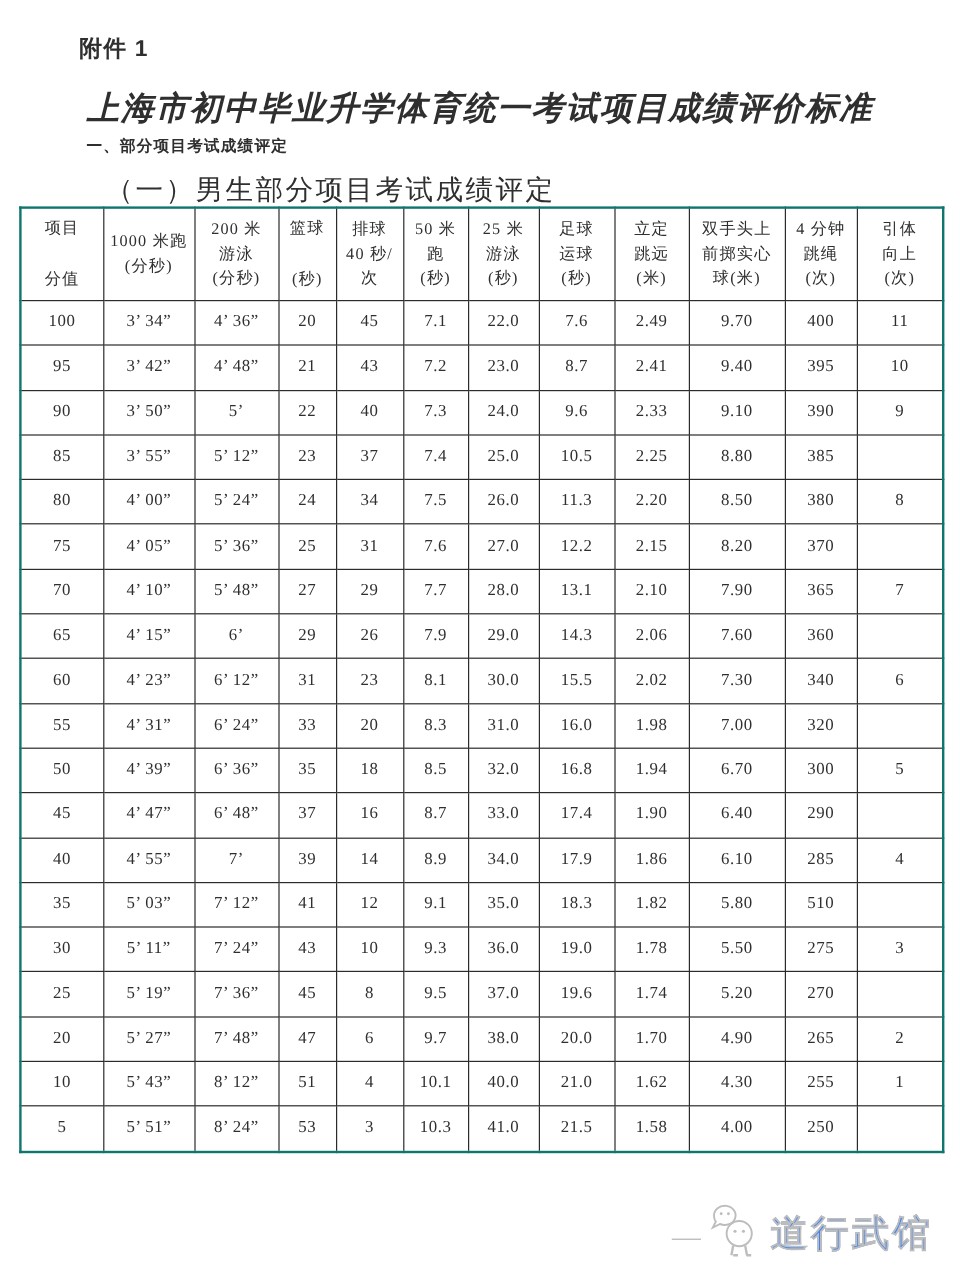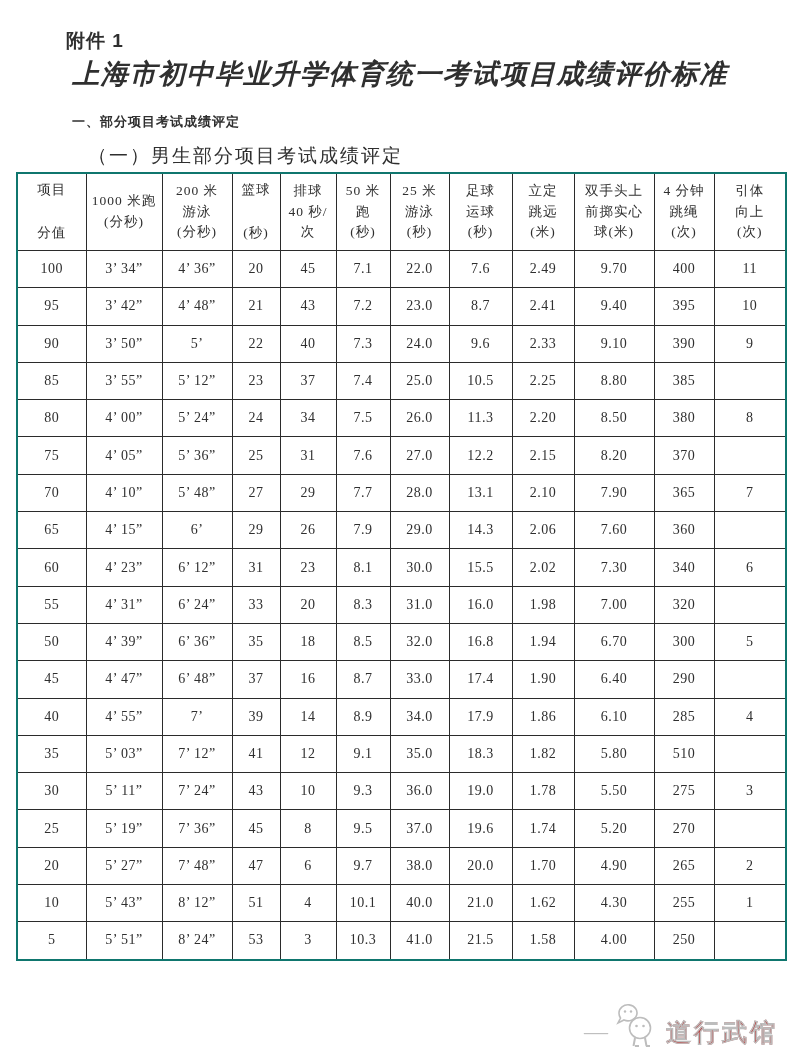--- a/index.html
+++ b/index.html
@@ -8,54 +8,54 @@
     background:#ffffff; overflow:hidden;
     font-family:"Liberation Serif","DejaVu Serif",serif;
     color:#2f2f2f;
   }
   .attachment {
     position:absolute; left:66px; top:28px;
     font-family:"Liberation Sans","DejaVu Sans",sans-serif;
     font-size:19px; font-weight:700; letter-spacing:1px;
   }
   .doc-title {
-    position:absolute; left:40px; right:40px; top:56px;
+    position:absolute; left:40px; right:40px; top:72px;
     text-align:center; font-size:27px; font-weight:700; font-style:italic;
     font-family:"DejaVu Serif","Liberation Serif",serif;
     letter-spacing:1.5px; white-space:nowrap;
   }
   .section-heading {
     position:absolute; left:72px; top:113px;
     font-family:"Liberation Sans","DejaVu Sans",sans-serif;
     font-size:13px; font-weight:700; letter-spacing:1px;
   }
   .subsection-heading {
     position:absolute; left:88px; top:143px;
-    font-size:19px; font-weight:400; letter-spacing:2px;
+    font-size:23px; font-weight:400; letter-spacing:2px;
   }
   table.score-table {
     position:absolute; left:16px; top:172px; width:769px;
     border-collapse:collapse; table-layout:fixed;
     border:2px solid #0f766e;
   }
   .score-table th, .score-table td {
     border:1px solid #2b2b2b; text-align:center; vertical-align:middle;
     padding:0; font-weight:400; overflow:hidden;
   }
   .score-table thead th { height:76px; font-size:13.5px; letter-spacing:1px; }
   .th-lines { display:flex; flex-direction:column; justify-content:center; line-height:1.55; }
   .th-lines.spread { height:64px; justify-content:space-between; padding:0 0; margin:6px 0; }
   .score-table tbody td { height:36.3px; font-size:14px; letter-spacing:0.5px; }
   .watermark {
     position:absolute; right:22px; bottom:12px;
     display:flex; align-items:flex-end; gap:7px; color:#bfbfbf;
   }
   .watermark .dash { font-size:24px; line-height:1; padding-bottom:6px; letter-spacing:0; }
   .watermark .wm-text {
-    font-size:25px; letter-spacing:3px; color:#b91c1c;
+    font-size:31px; letter-spacing:3px; color:#3b82f6;
     font-family:"Liberation Sans","DejaVu Sans",sans-serif; font-weight:700;
     -webkit-text-stroke:0.5px #bdbdbd;
   }
   .wm-icon { display:block; }
 </style>
 </head>
 <body>
 
 <div class="page">
 

